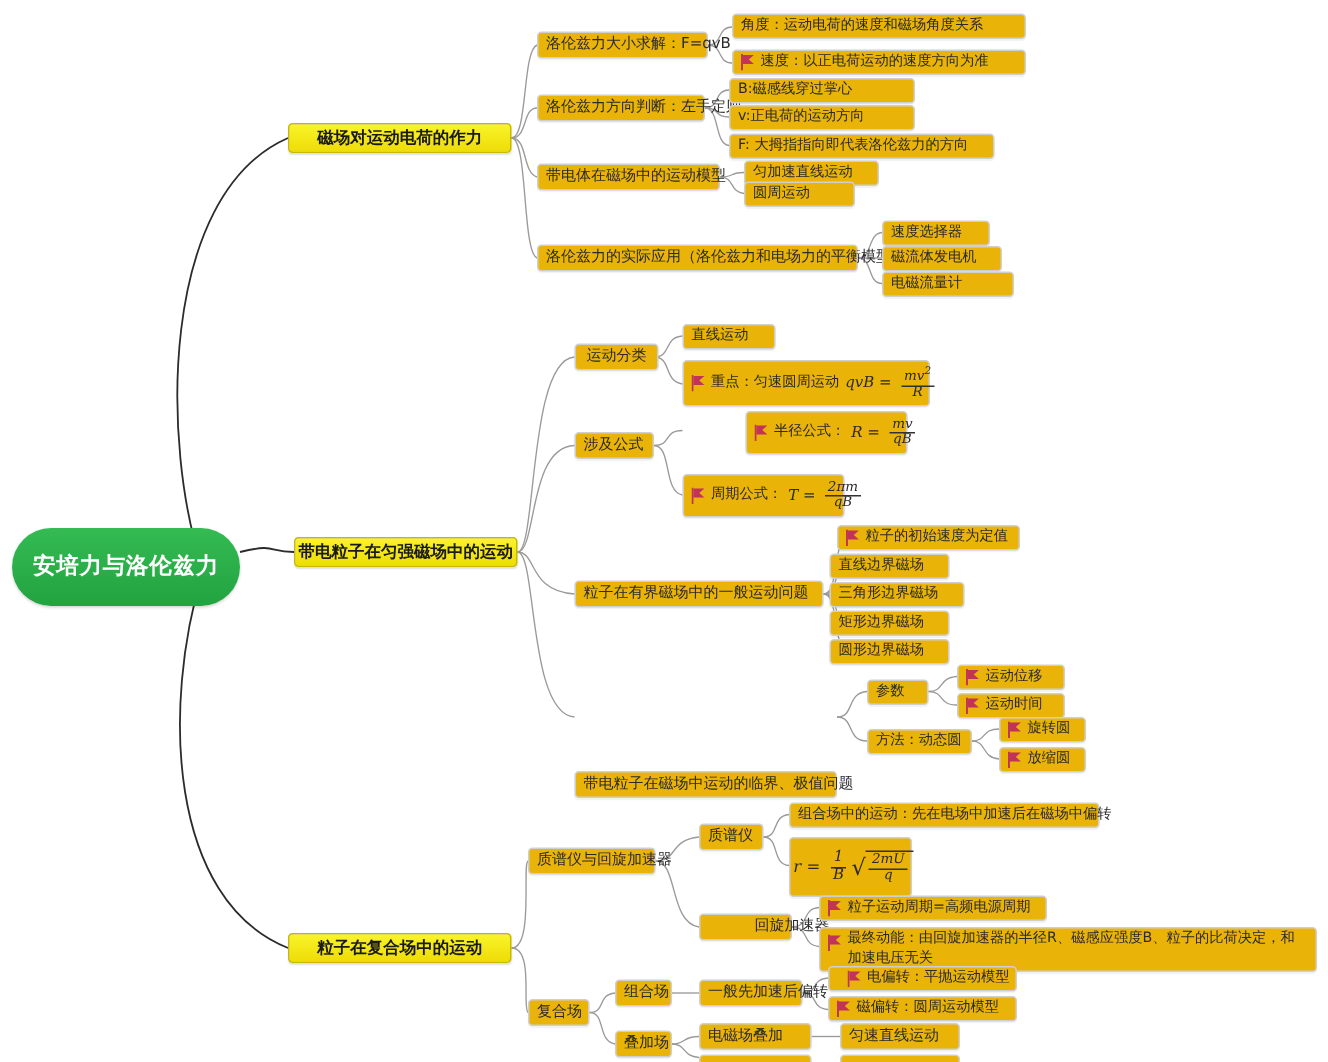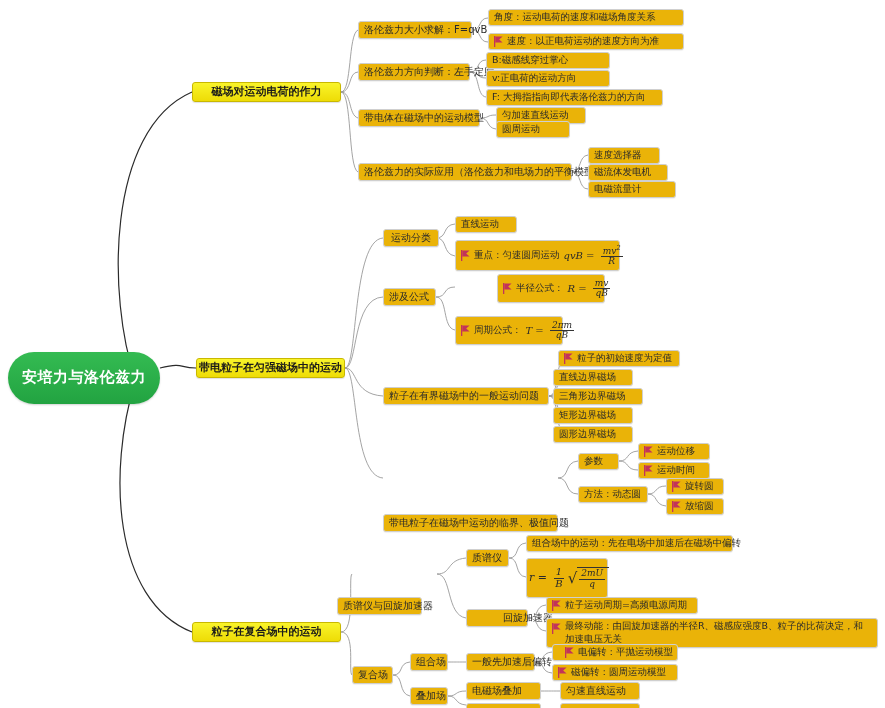--- a/index.html
+++ b/index.html
@@ -375,21 +375,21 @@
           <path d="M1.3,0.6 L8.6,0.6 L5.2,3.6 L8.6,6.6 L1.3,6.6 Z" fill="#c2335a"></path>
         </svg>
       </span>
     <span class="txt">放缩圆</span>
   </div>
 
   <div class="node branch" style="left:192px;top:622px;width:149px;height:20px;">
     <span>粒子在复合场中的运动</span>
   </div>
 
-  <div class="node leaf mid" style="left:337px;top:565px;width:85px;height:18px;margin-top:32px;">
+  <div class="node leaf mid" style="left:352px;top:565px;width:85px;height:18px;">
     <span class="txt">质谱仪与回旋加速器</span>
   </div>
   <div class="node leaf mid" style="left:466px;top:549px;width:43px;height:18px;">
     <span class="txt">质谱仪</span>
   </div>
   <div class="node leaf" style="left:526px;top:535px;width:207px;height:17px;">
     <span class="txt">组合场中的运动：先在电场中加速后在磁场中偏转</span>
   </div>
   <div class="node leaf" style="left:526px;top:558px;width:82px;height:40px;justify-content:center;">
     <span class="math" style="font-size:11px;">

